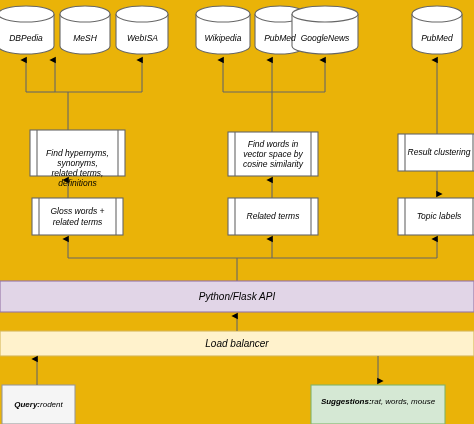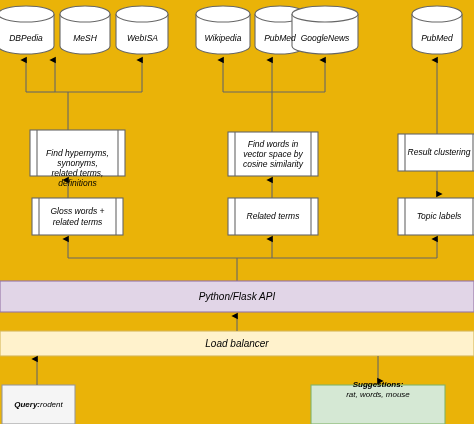--- a/index.html
+++ b/index.html
@@ -198,18 +198,18 @@
   <div class="node-text box-label" style="left:235px; top:198px; width:76px; height:37px;">Related terms</div>
   <div class="node-text box-label" style="left:405px; top:198px; width:68px; height:37px;">Topic labels</div>
 
   <div class="node-text band-label" style="left:0px; top:281px; width:474px; height:31px;">Python/Flask API</div>
   <div class="node-text band-label" style="left:0px; top:331px; width:474px; height:25px;">Load balancer</div>
 
   <div class="node-text io-label" style="left:2px; top:385px; width:73px; height:39px; flex-direction:row;">
     <b>Query:</b>
     <span>rodent</span>
   </div>
-  <div class="node-text io-label" style="left:311px; top:373px; width:134px; height:33px; flex-direction:column;">
+  <div class="node-text io-label" style="left:311px; top:385px; width:134px; height:33px; flex-direction:row;">
     <b>Suggestions:</b>
     <span>rat, words, mouse</span>
   </div>
 
 </div>
 
 </body></html>

